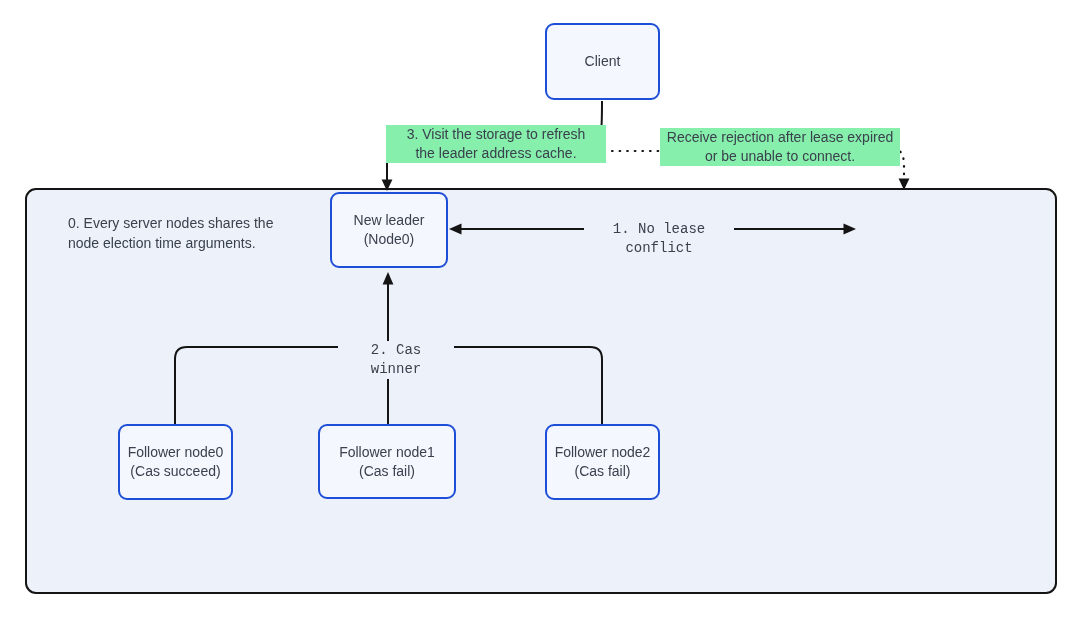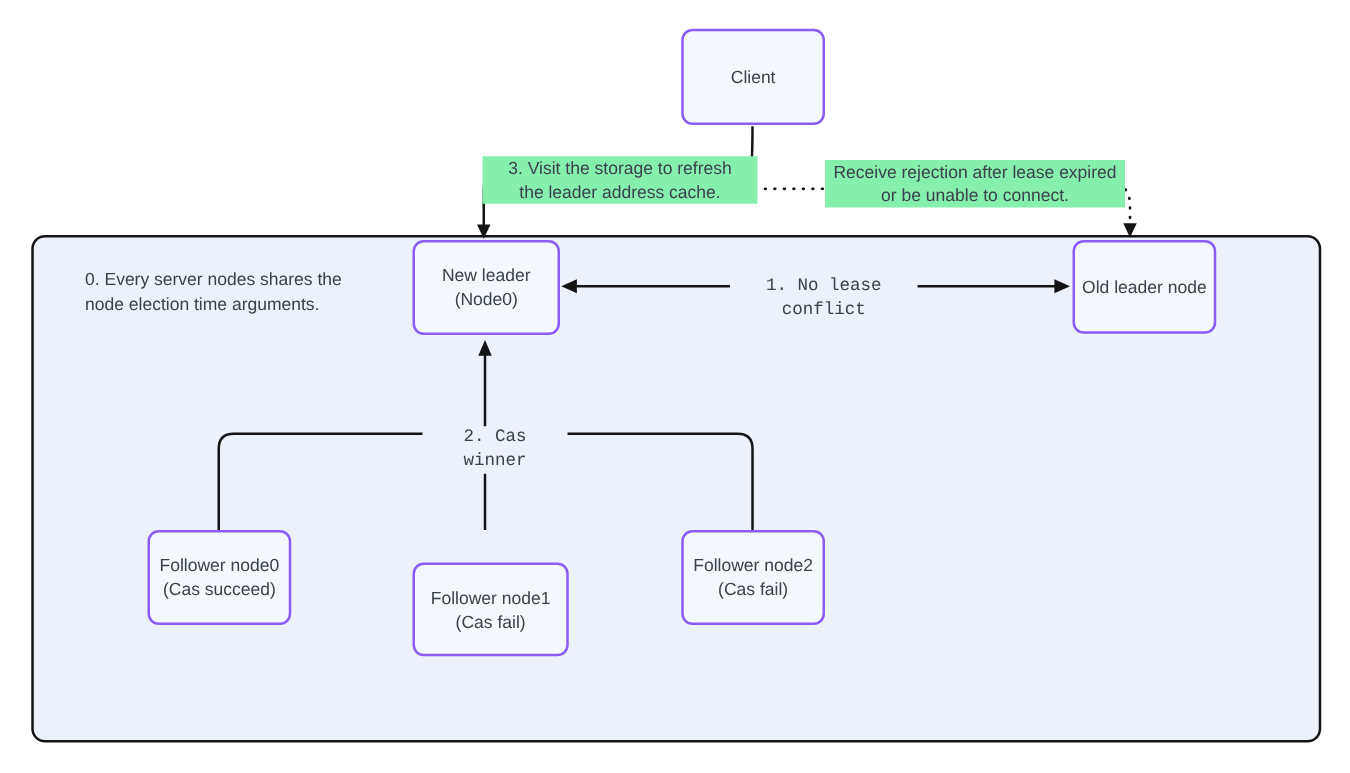--- a/index.html
+++ b/index.html
@@ -8,21 +8,21 @@
     font-family:"Liberation Sans",sans-serif;color:#3a414d;overflow:hidden;
   }
   .cluster{
     position:absolute;left:25px;top:188px;width:1032px;height:406px;
     background:#edf1fa;border:2px solid #141414;border-radius:11px;
     box-sizing:border-box;
   }
   .wires{position:absolute;left:0;top:0;width:1080px;height:618px;pointer-events:none;}
   .node{
     position:absolute;box-sizing:border-box;
-    background:#f4f7fe;border:2px solid #8b5cf6;border-radius:9px;
+    background:#f4f7fe;border:2px solid #1d4ed8;border-radius:9px;
     display:flex;flex-direction:column;align-items:center;justify-content:center;
     font-size:14px;line-height:19px;text-align:center;
   }
   .node span{display:block;}
   .edge-label{
     position:absolute;font-size:14px;line-height:19px;text-align:center;
   }
   .edge-label span{display:block;}
   .bg-white{background:#86efac;padding:0 5px;}
   .bg-cluster{background:#edf1fa;padding:0 8px;font-family:Liberation Mono, monospace;}
@@ -87,30 +87,27 @@
 
   <div class="node" style="left:545px;top:23px;width:115px;height:77px;">
     <span>Client</span>
   </div>
 
   <div class="node" style="left:330px;top:192px;width:118px;height:76px;">
     <span>New leader</span>
     <span>(Node0)</span>
   </div>
 
-  <div class="node" style="left:858px;top:192px;width:115px;height:75px;">
-    <span>Old leader node</span>
-  </div>
 
   <div class="node" style="left:118px;top:424px;width:115px;height:76px;">
     <span>Follower node0</span>
     <span>(Cas succeed)</span>
   </div>
 
-  <div class="node" style="left:330px;top:424px;width:125px;height:75px;margin-top:26px;">
+  <div class="node" style="left:318px;top:424px;width:138px;height:75px;">
     <span>Follower node1</span>
     <span>(Cas fail)</span>
   </div>
 
   <div class="node" style="left:545px;top:424px;width:115px;height:76px;">
     <span>Follower node2</span>
     <span>(Cas fail)</span>
   </div>
 
 </div>

